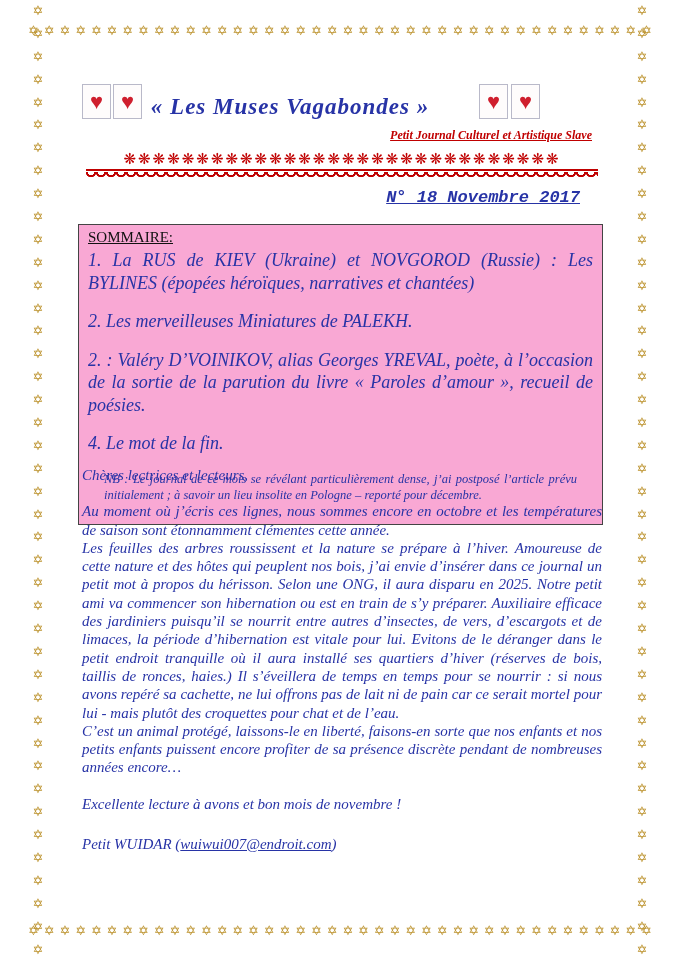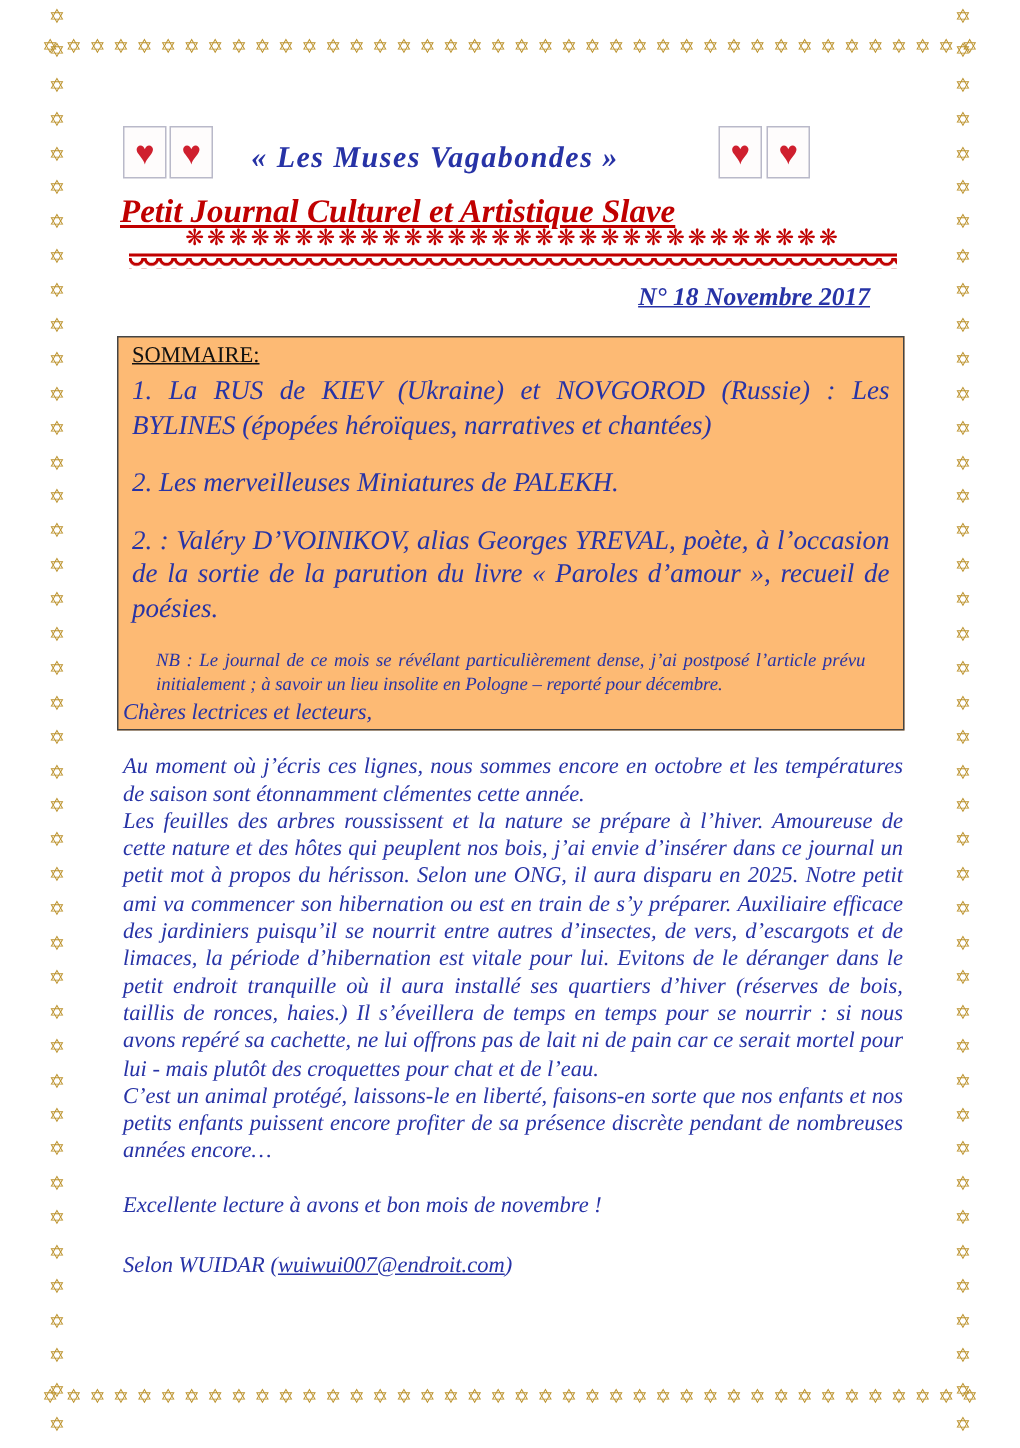--- a/index.html
+++ b/index.html
@@ -28,49 +28,50 @@
     display:flex; align-items:center; justify-content:center;
   }
   #heart-l1 { left:82px;  top:84px; }
   #heart-l2 { left:113px; top:84px; }
   #heart-r1 { left:479px; top:84px; }
   #heart-r2 { left:511px; top:84px; }
   .heart-box .glyph { color:#cf1f2e; font-size:22px; line-height:1; }
   
   .title {
     position:absolute; top:94px; left:120px; width:340px; text-align:center;
-    font-size:20px; font-weight:bold; font-style:italic; color:#2733a6;
+    font-size:23px; font-weight:bold; font-style:italic; color:#2733a6;
     letter-spacing:1px;
   }
   .subtitle {
-    position:absolute; top:128px; left:80px; width:512px; text-align:left;
-    font-size:22px; font-weight:bold; font-style:italic; color:#c00000;
+    position:absolute; top:128px; left:80px; width:512px; text-align:right;
+    font-size:12px; font-weight:bold; font-style:italic; color:#c00000;
     text-decoration:underline;
   }
   .band { position:absolute; top:152px; left:86px; width:512px; }
   .band-motifs {
     display:block; color:#c00000; font-size:15px; line-height:1;
     letter-spacing:2px; white-space:nowrap; overflow:hidden; text-align:center;
   }
   .band-line { border-top:2px solid #c00000; margin-top:2px; }
   .band-scallops {
     height:7px; margin-top:1px; background-repeat:repeat-x;
     background-image:radial-gradient(circle at 5px 0px,
       rgba(204,0,0,0) 3px, #c00000 3.5px, #c00000 5px, rgba(204,0,0,0) 5.5px);
     background-size:10px 7px;
   }
   .issue {
     position:absolute; top:188px; left:80px; width:500px; text-align:right;
     font-size:17px; font-weight:bold; font-style:italic; color:#2733a6;
     text-decoration:underline;
+    font-family:Liberation Mono, monospace;
   }
   
   .sommaire {
     position:absolute; top:224px; left:78px; width:525px; box-sizing:border-box;
-    border:1px solid #444; padding:4px 9px 5px 9px; background:#fdba74;
+    border:1px solid #444; padding:4px 9px 5px 9px; background:#f9a8d4;
   }
   .sommaire-heading {
     color:#111; font-size:15px; text-decoration:underline; margin:0 0 3px 0;
   }
   .sommaire .item {
     color:#2733a6; font-style:italic; font-size:18px; line-height:1.25;
     margin:0 0 16px 0; text-align:justify;
   }
   .sommaire .item.last { margin-bottom:1px; }
   .sommaire .nb {
@@ -290,27 +291,28 @@
     <div class="band-scallops"></div>
   </div>
 
   <div class="issue">N° 18 Novembre 2017</div>
 
   <div class="sommaire">
     <p class="sommaire-heading">SOMMAIRE:</p>
     <p class="item">1. La RUS de KIEV (Ukraine) et NOVGOROD (Russie) : Les BYLINES (épopées héroïques, narratives et chantées)</p>
     <p class="item">2. Les merveilleuses Miniatures de PALEKH.</p>
     <p class="item">2. : Valéry D’VOINIKOV, alias Georges YREVAL, poète, à l’occasion de la sortie de la parution du livre « Paroles d’amour », recueil de poésies.</p>
+    <p class="item last">4. Le mot de la fin.</p>
     <p class="nb">NB : Le journal de ce mois se révélant particulièrement dense, j’ai postposé l’article prévu initialement ; à savoir un lieu insolite en Pologne – reporté pour décembre.</p>
   </div>
 
   <div class="bodytext">
     <p class="salutation">Chères lectrices et lecteurs,</p>
     <p class="para">Au moment où j’écris ces lignes, nous sommes encore en octobre et les températures de saison sont étonnamment clémentes cette année.</p>
     <p class="para">Les feuilles des arbres roussissent et la nature se prépare à l’hiver. Amoureuse de cette nature et des hôtes qui peuplent nos bois, j’ai envie d’insérer dans ce journal un petit mot à propos du hérisson. Selon une ONG, il aura disparu en 2025. Notre petit ami va commencer son hibernation ou est en train de s’y préparer. Auxiliaire efficace des jardiniers puisqu’il se nourrit entre autres d’insectes, de vers, d’escargots et de limaces, la période d’hibernation est vitale pour lui. Evitons de le déranger dans le petit endroit tranquille où il aura installé ses quartiers d’hiver (réserves de bois, taillis de ronces, haies.) Il s’éveillera de temps en temps pour se nourrir : si nous avons repéré sa cachette, ne lui offrons pas de lait ni de pain car ce serait mortel pour lui - mais plutôt des croquettes pour chat et de l’eau.</p>
     <p class="para">C’est un animal protégé, laissons-le en liberté, faisons-en sorte que nos enfants et nos petits enfants puissent encore profiter de sa présence discrète pendant de nombreuses années encore…</p>
     <p class="closing">Excellente lecture à avons et bon mois de novembre !</p>
     <p class="signature">
-      <span>Selon WUIDAR</span><span> (</span><a class="email">wuiwui007@endroit.com</a><span>)</span>
+      <span>Petit WUIDAR</span><span> (</span><a class="email">wuiwui007@endroit.com</a><span>)</span>
     </p>
   </div>
 
 </div>
 
 </body></html>

